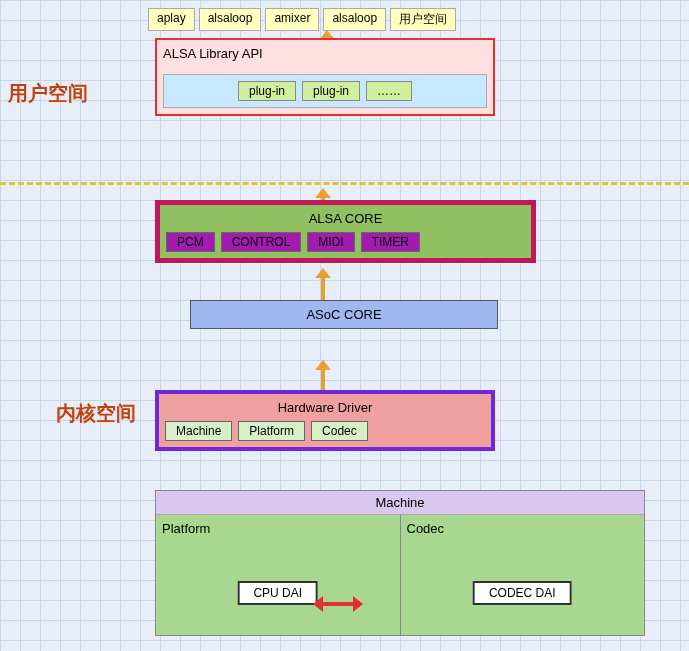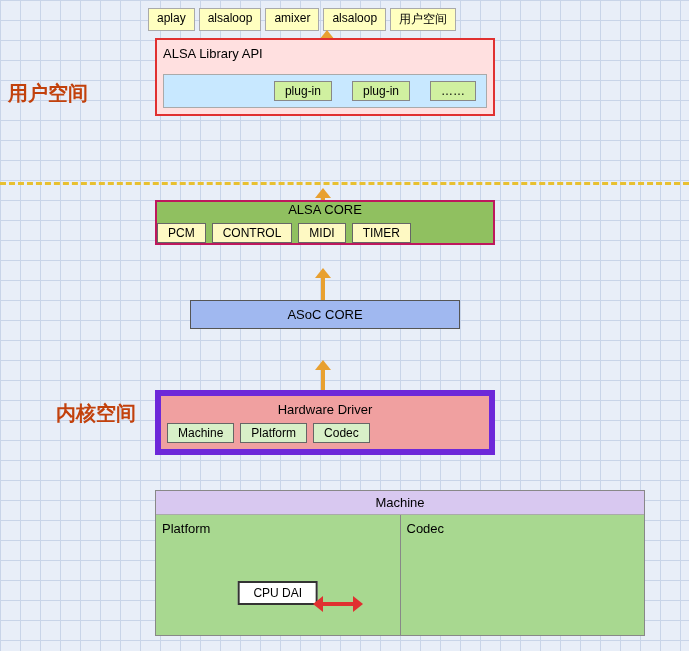--- a/index.html
+++ b/index.html
@@ -62,22 +62,22 @@
       border: 1px solid #aaa;
       padding: 4px 6px;
       text-align: center;
     }
     .alsa-lib-inner-title {
       font-size: 12px;
       margin-bottom: 4px;
     }
     .plugin-row {
       display: flex;
-      gap: 20px;
-      justify-content: flex-end;
+      gap: 6px;
+      justify-content: center;
       padding: 2px 4px;
     }
     .plugin-box {
       background: #d0f0a0;
       border: 1px solid #888;
       padding: 2px 10px;
       font-size: 12px;
     }
 
     
@@ -90,63 +90,63 @@
     }
 
     
     
 
     
     .alsa-core-outer {
       position: absolute;
       top: 200px;
       left: 155px;
-      width: 340px;
+      width: 381px;
       background: #90c060;
-      border: 2px solid #be185d;
-      padding: 0;
+      border: 5px solid #be185d;
+      padding: 6px;
     }
     .alsa-core-title {
       text-align: center;
       font-size: 13px;
       margin-bottom: 6px;
     }
     .alsa-core-row {
       display: flex;
       gap: 6px;
       justify-content: flex-start;
     }
     .core-box {
-      background: #fef9c3;
+      background: #a21caf;
       border: 1px solid #666;
       padding: 2px 10px;
       font-size: 12px;
     }
 
     
     .asoc-core-outer {
       position: absolute;
       top: 300px;
       left: 190px;
-      width: 270px;
+      width: 308px;
       background: #a0b8f0;
       border: 1px solid #555;
       padding: 6px 10px;
       text-align: center;
       font-size: 13px;
     }
 
     
     .hw-driver-outer {
       position: absolute;
       top: 390px;
       left: 155px;
       width: 340px;
       background: #f0a0a0;
-      border: 6px solid #6d28d9;
+      border: 4px solid #6d28d9;
       padding: 6px;
     }
     .hw-driver-title {
       text-align: center;
       font-size: 13px;
       margin-bottom: 6px;
     }
     .hw-driver-row {
       display: flex;
       gap: 6px;
@@ -318,20 +318,21 @@
 
 <div class="machine-outer">
   <div class="machine-title">Machine</div>
   <div class="machine-inner">
     <div class="platform-section">
       <div class="section-label">Platform</div>
       <div class="dai-box platform-dai">CPU DAI</div>
     </div>
     <div class="codec-section">
       <div class="section-label">Codec</div>
+      <div class="dai-box codec-dai">CODEC DAI</div>
     </div>
   </div>
 </div>
 
 <div style="position:absolute; top:596px; left:313px; display:flex; align-items:center;">
   <div class="h-arrow-head-left"></div>
   <div class="h-arrow-shaft" style="width:30px;"></div>
   <div class="h-arrow-head-right"></div>
 </div>
 

